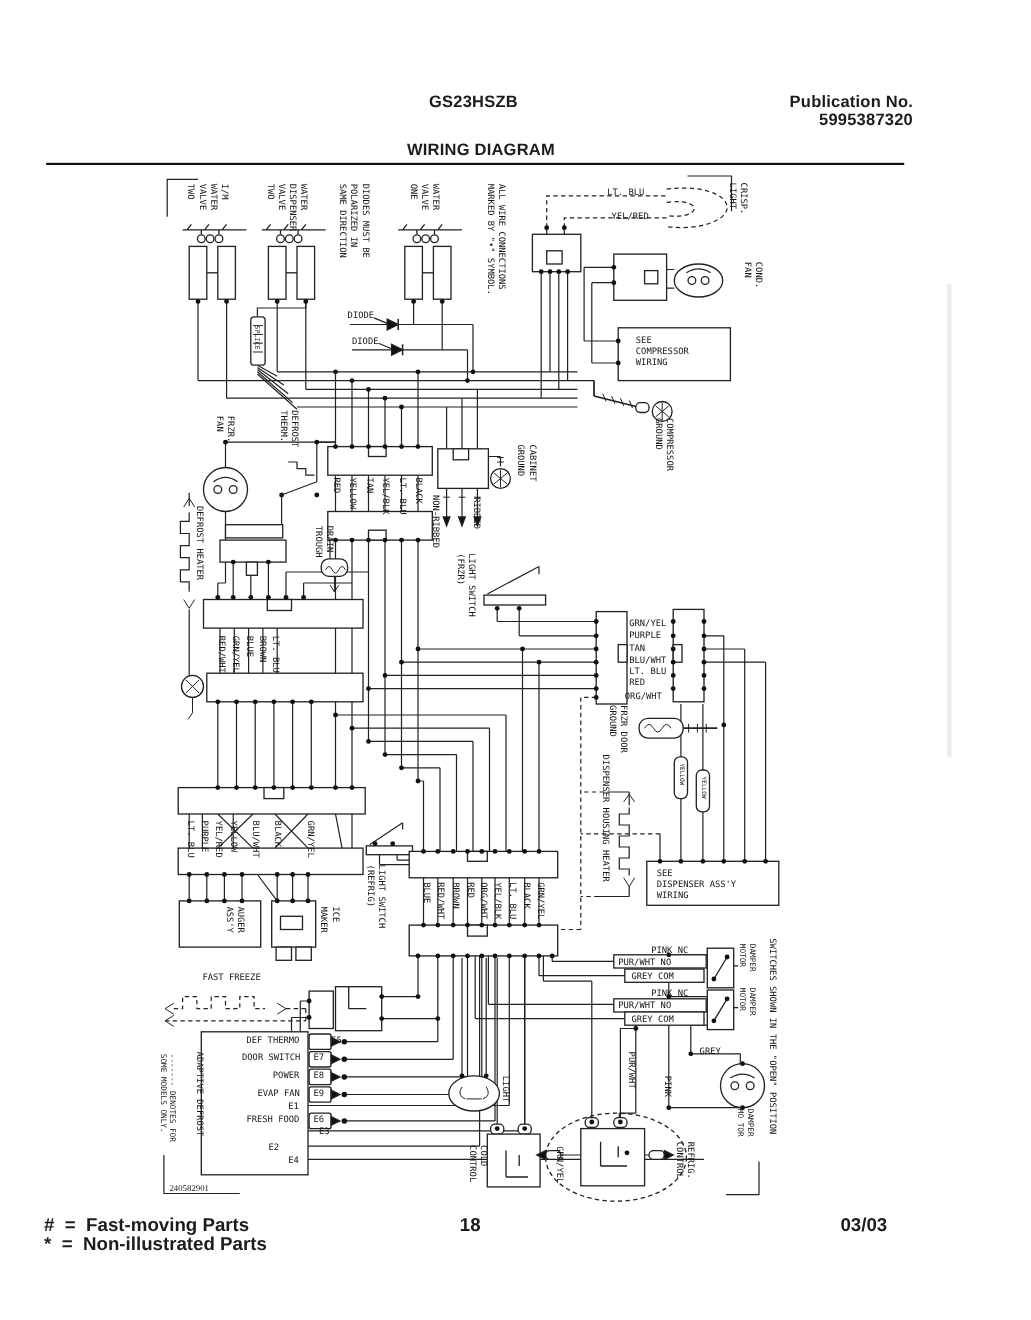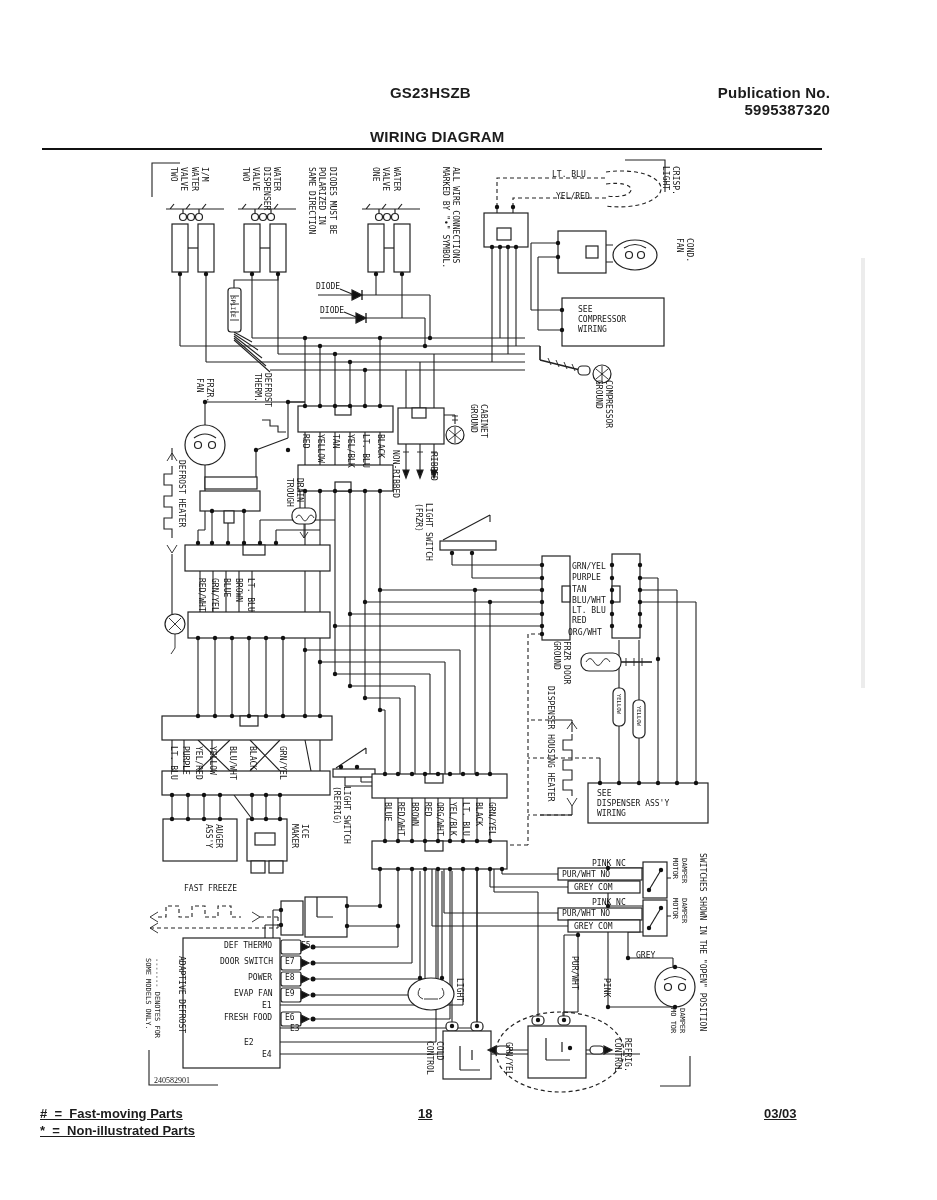--- a/index.html
+++ b/index.html
@@ -7,21 +7,21 @@
         font-family:"Liberation Sans",sans-serif;color:#1c1c1c;}
   .abs{position:absolute;}
   .hdr{font-weight:bold;font-size:15px;letter-spacing:.2px;text-align:center;}
   .pubblock{text-align:right;line-height:17px;}
   .rule{background:#111;height:2px;}
   .diagram-svg{position:absolute;left:0;top:0;}
   #label-layer{position:absolute;left:0;top:0;width:937px;height:1200px;}
   .dlabel{position:absolute;font-family:"DejaVu Sans Mono",monospace;font-size:8px;
           line-height:1.28;color:#161616;white-space:pre;}
   .dlabel.v{writing-mode:vertical-rl;}
-  .ftr{font-weight:bold;font-size:13px;line-height:17px;white-space:pre;text-decoration:underline;}
+  .ftr{font-weight:bold;font-size:17px;line-height:17px;white-space:pre;}
 </style>
 </head>
 <body>
 
 <div class="page">
 
   <div class="abs hdr" style="left:390px;top:84px;">GS23HSZB</div>
   <div class="abs hdr pubblock" style="left:700px;top:84px;width:130px;">
     <div>Publication No.</div>
     <div>5995387320</div>

